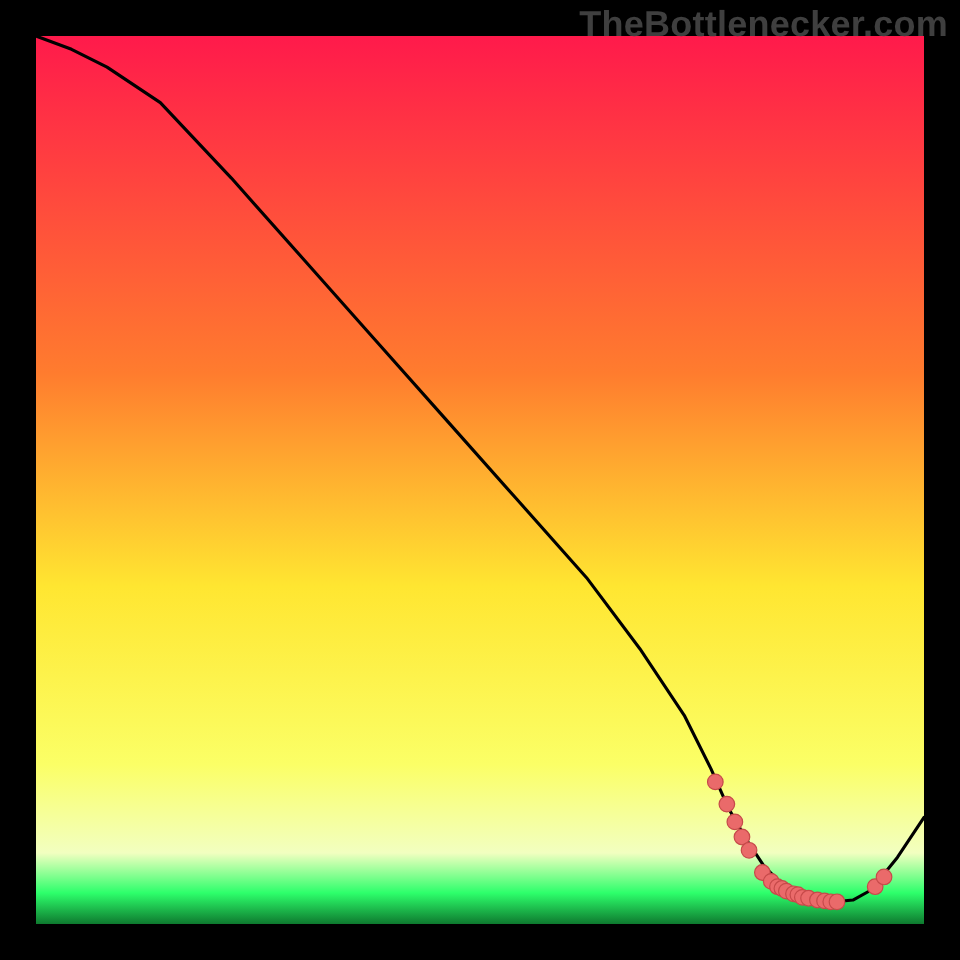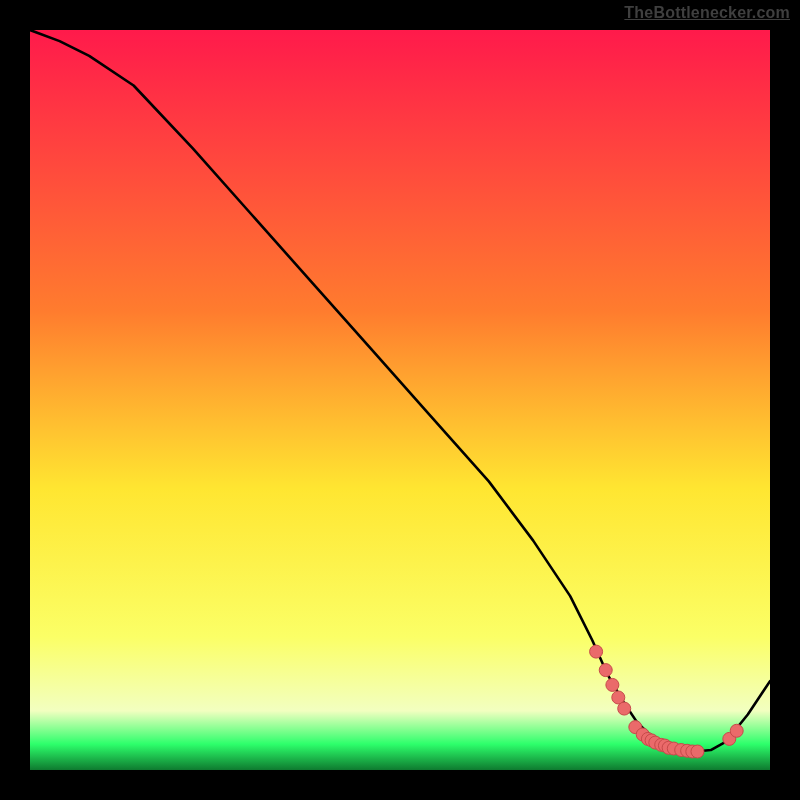--- a/index.html
+++ b/index.html
@@ -15,25 +15,24 @@
     position: relative;
     width: 800px;
     height: 800px;
     background: #000;
   }
   .attribution {
     position: absolute;
     top: 4px;
     right: 10px;
     color: #3f3f3f;
-    font-size: 16px;
+    font-size: 30px;
     font-weight: 600;
     letter-spacing: 0.2px;
     z-index: 10;
-    text-decoration: underline;
   }
   .plot {
     position: absolute;
     left: 30px;
     top: 30px;
     width: 740px;
     height: 740px;
     overflow: hidden;
   }
   .plot svg {

